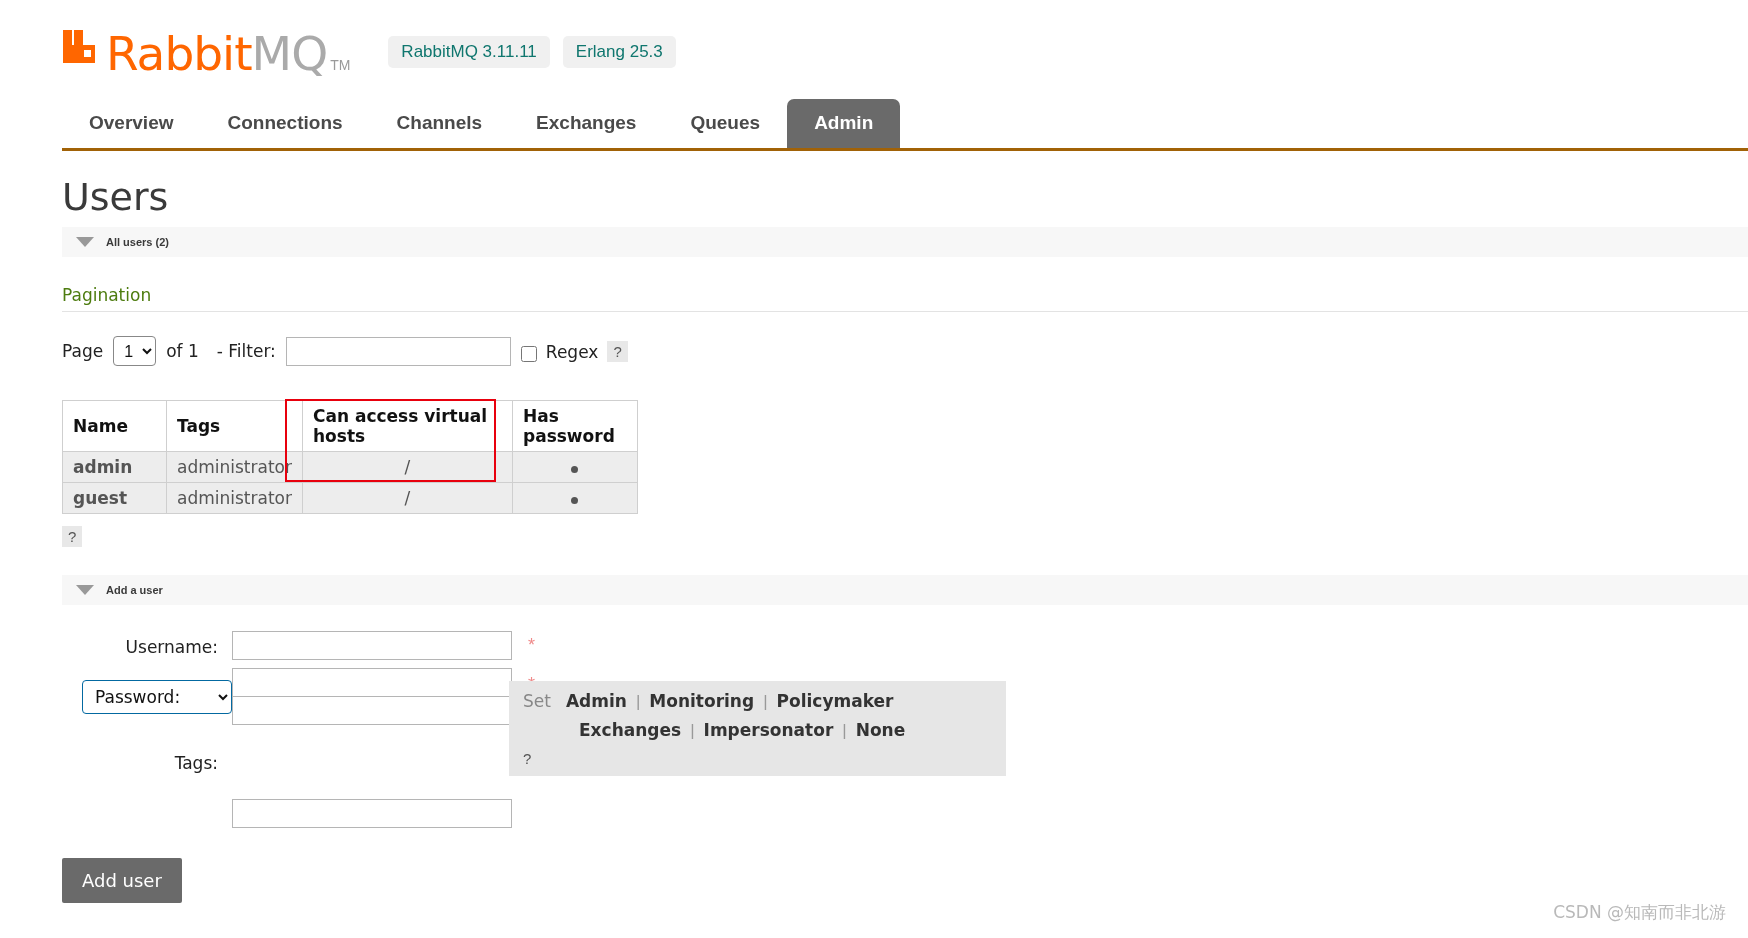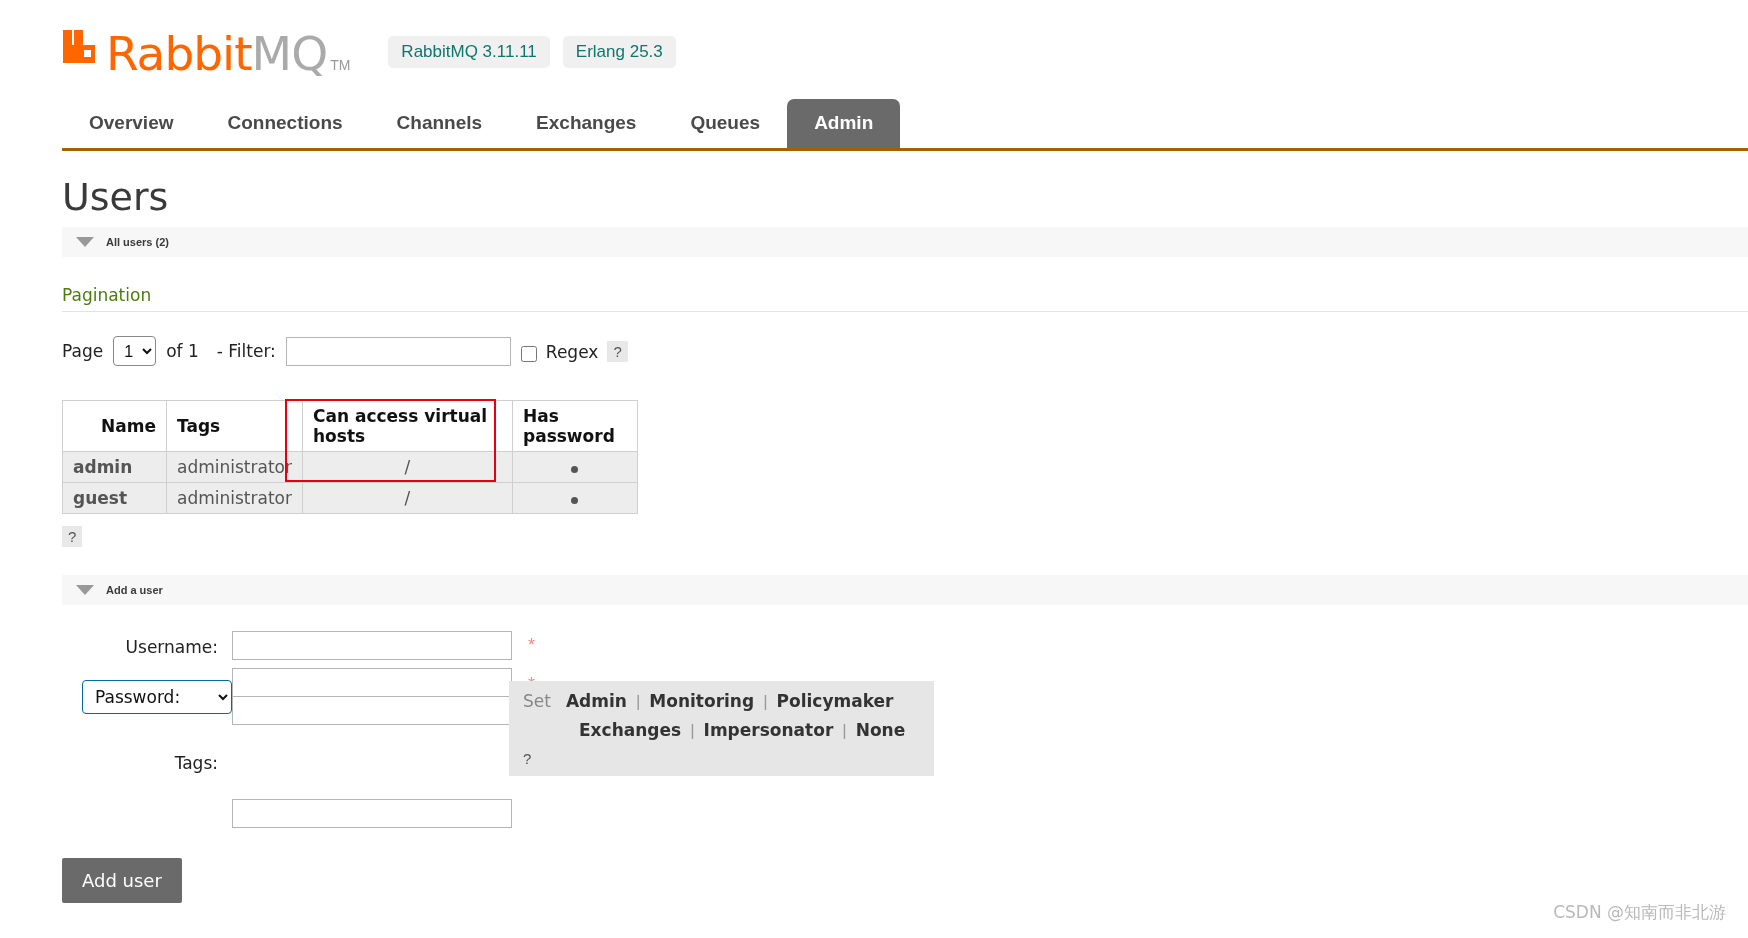--- a/index.html
+++ b/index.html
@@ -124,21 +124,21 @@
   select.pw-sel {
     font-size:17px; padding: 4px 8px; border:1px solid #0369a1;
     border-radius:4px; background:#fff; color:#111; height:34px; width:150px;
     font-family:"DejaVu Sans", sans-serif;
   }
   .pw-col { display:flex; flex-direction:column; }
   .pw-inner { display:flex; align-items:center; }
 
   
   .tags-box {
-    background:#e6e6e6; width: 425px; padding: 10px 14px 8px 14px;
+    background:#e6e6e6; width: 497px; padding: 10px 14px 8px 14px;
     position:absolute; left: 509px; top: 681px;
   }
   .tags-line { display:flex; align-items:baseline; flex-wrap:wrap; gap:0; }
   .set-word { color:#888; font-size:17px; margin-right: 15px;
               font-family:"DejaVu Sans", sans-serif; }
   .tag-link {
     color:#333; font-size:17px; font-weight:bold; cursor:pointer;
     font-family:"DejaVu Sans", sans-serif;
   }
   .tag-sep { color:#999; font-size:17px; margin: 0 9px; }
@@ -219,21 +219,21 @@
         <input class="cb" type="checkbox" style="">
         <span class="regex-lbl">Regex</span>
         <span class="qmark">?</span>
       </span>
     </div>
 
     <div class="tbl-wrap">
       <table class="users">
         <thead>
           <tr>
-            <th style="width:104px;text-align:right;">Name</th>
+            <th style="width:104px;">Name</th>
             <th style="width:125px;">Tags</th>
             <th style="width:210px;">Can access virtual hosts</th>
             <th style="width:125px;">Has password</th>
           </tr>
         </thead>
         <tbody>
           <tr>
             <td class="name-cell">admin</td>
             <td>administrator</td>
             <td class="center">/</td>

